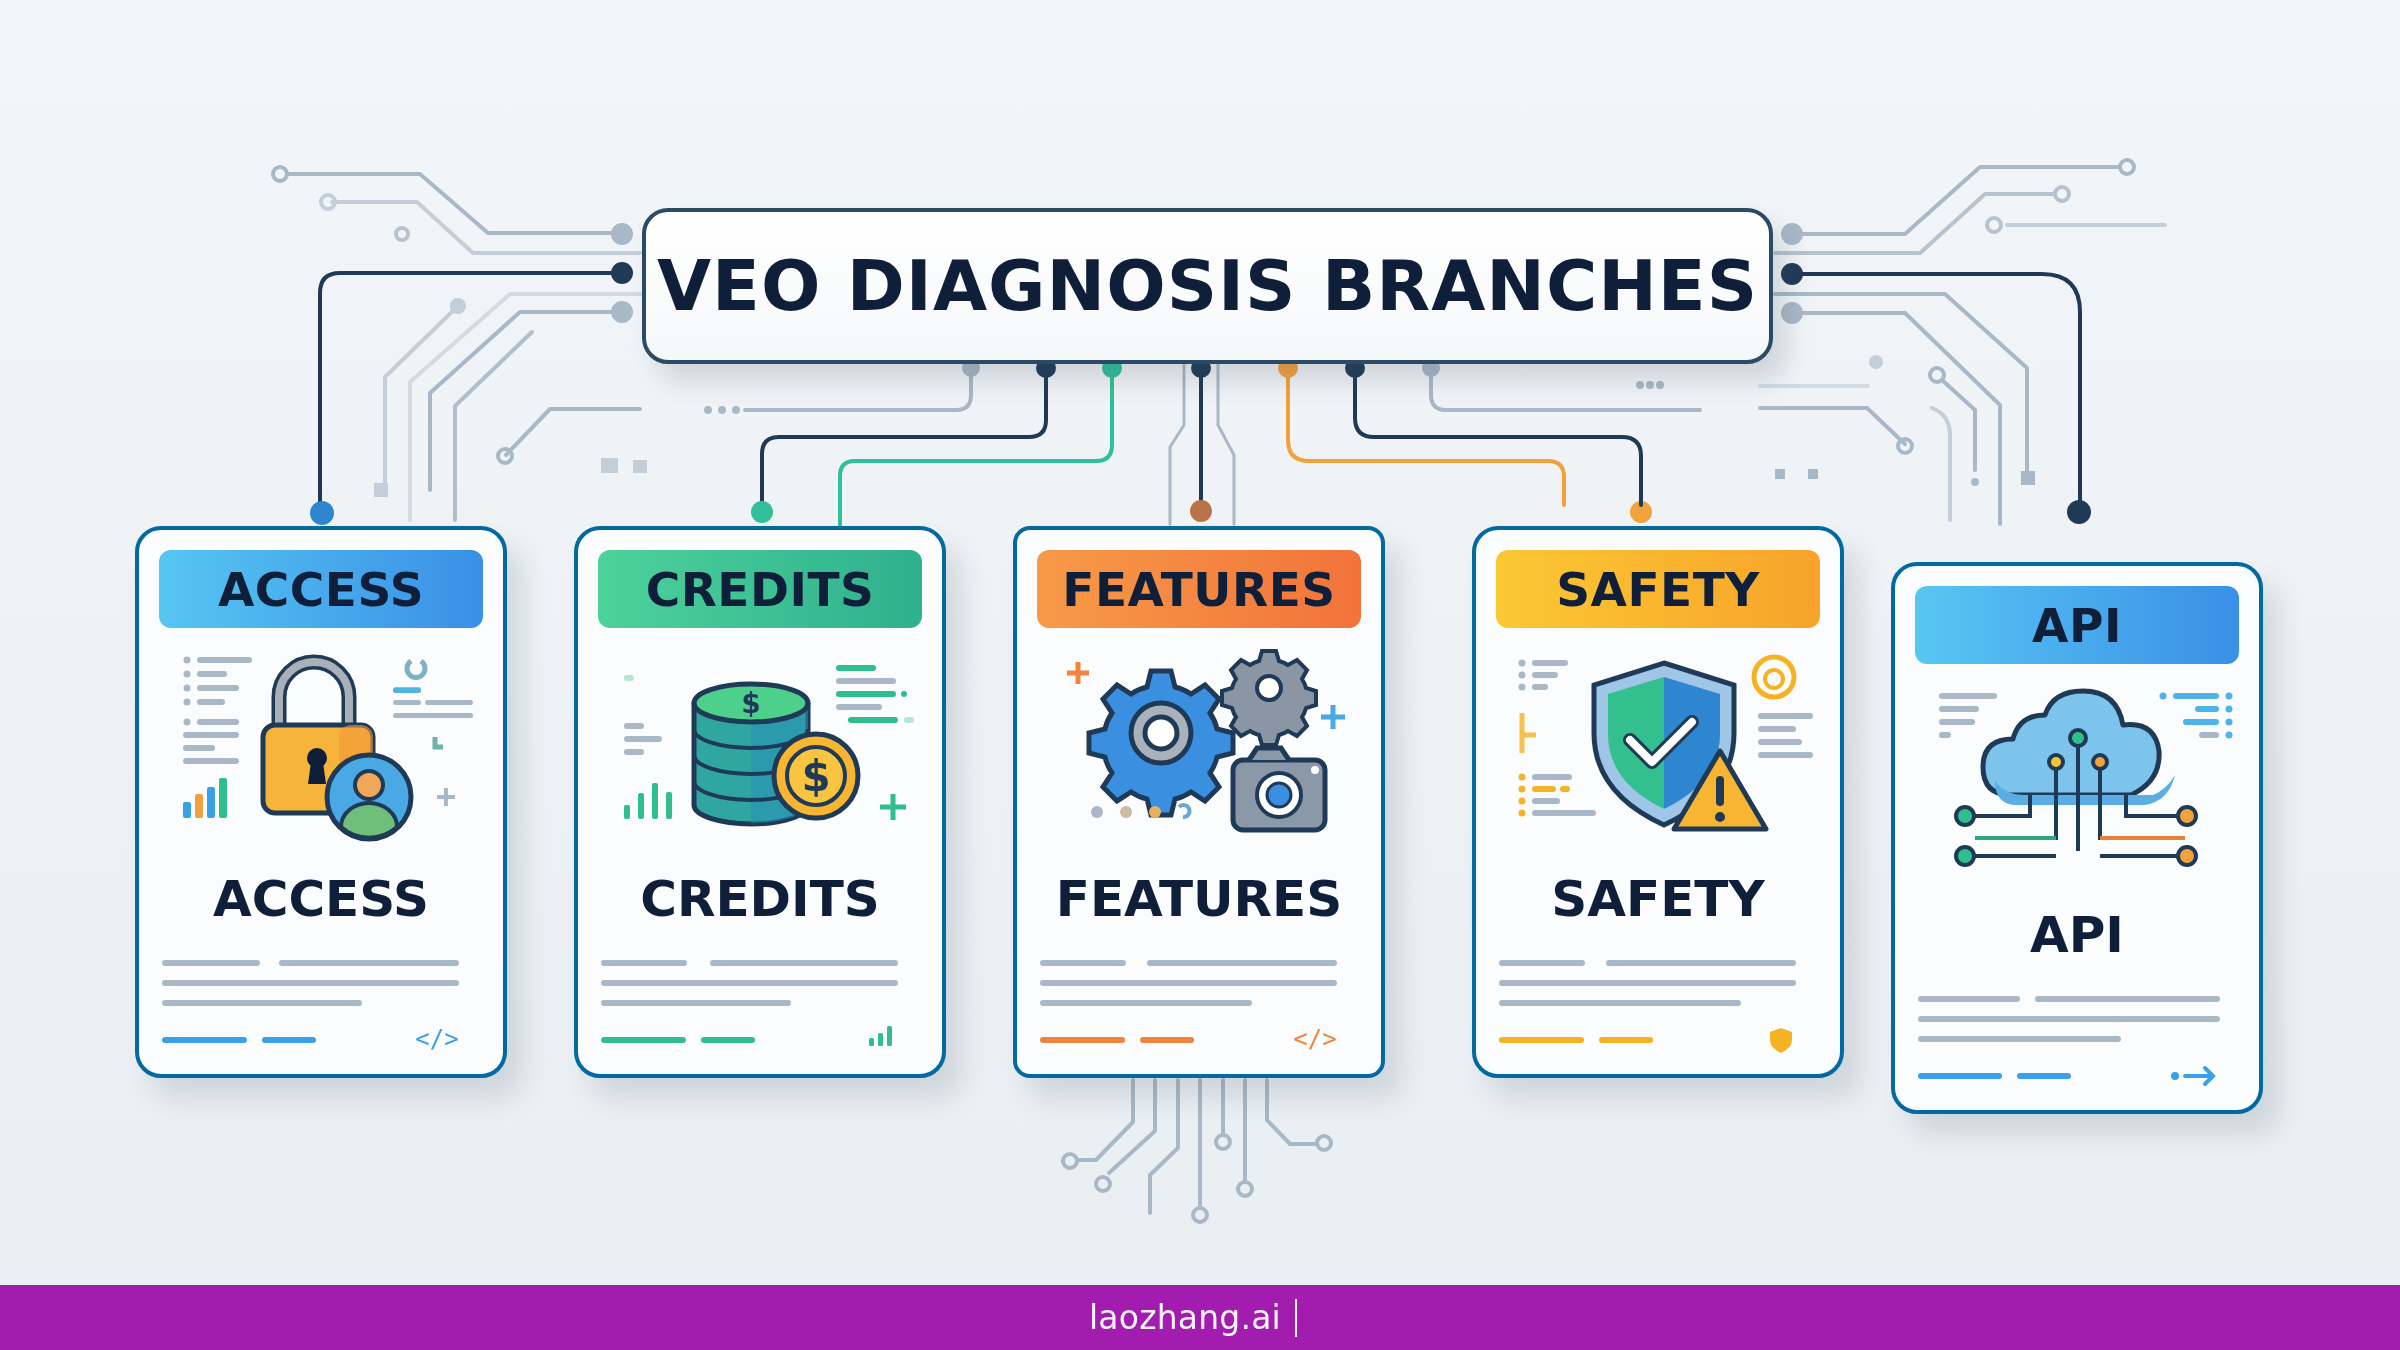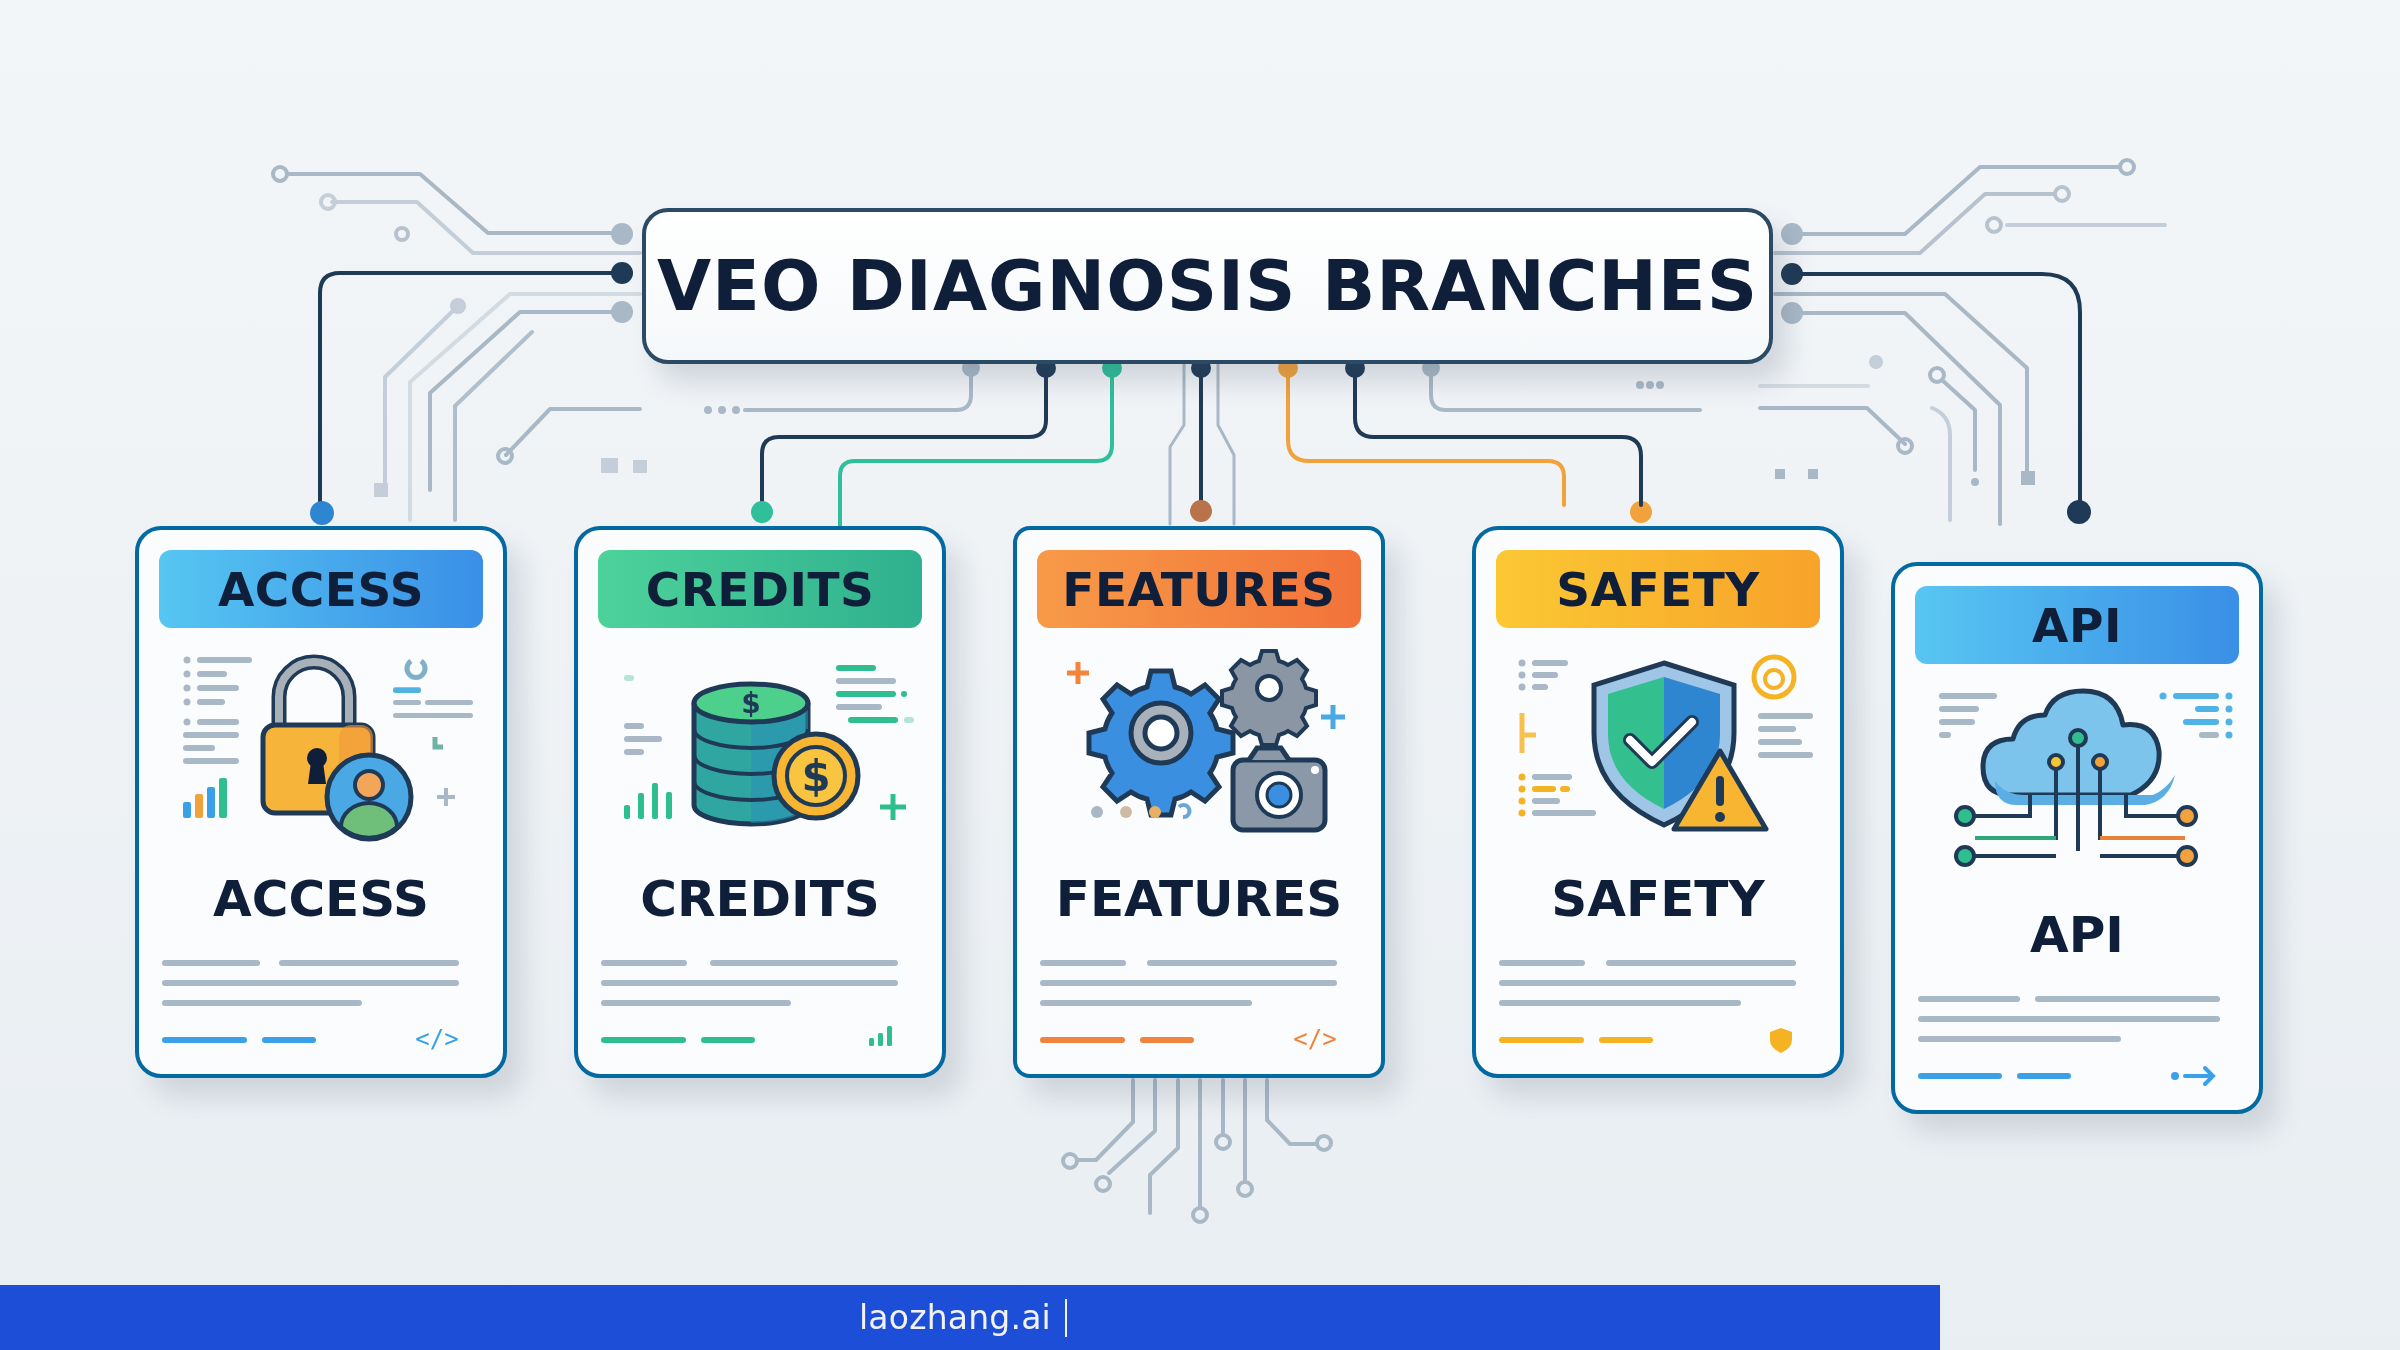--- a/index.html
+++ b/index.html
@@ -7,21 +7,21 @@
   body{position:relative;background:linear-gradient(180deg,#f3f6f8 0%,#e9eef2 100%);font-family:"Liberation Sans","DejaVu Sans",sans-serif;}
   #bg-svg{position:absolute;left:0;top:0;width:2400px;height:1285px;}
   .title-box{position:absolute;left:642px;top:192px;width:1131px;height:156px;border:4px solid #2b4a66;border-radius:26px;background:linear-gradient(180deg,#ffffff 0%,#f5f8fa 100%);box-shadow:14px 18px 26px rgba(60,80,100,.18);display:flex;align-items:center;justify-content:center;margin-top:16px;}
   .title-text{font-family:"DejaVu Sans","Liberation Sans",sans-serif;font-weight:bold;font-size:70px;letter-spacing:1px;color:#0f1f3a;}
   .card{position:absolute;top:526px;width:372px;height:552px;border:4px solid #0369a1;border-radius:26px;background:#fbfcfd;box-shadow:16px 20px 26px rgba(60,80,100,.16);}
   .card-header{position:absolute;left:20px;top:20px;width:324px;height:78px;border-radius:12px;display:flex;align-items:center;justify-content:center;}
   .card-header-text{font-family:"DejaVu Sans","Liberation Sans",sans-serif;font-weight:bold;font-size:47px;color:#0f1f3a;letter-spacing:.5px;}
   .card-icon{position:absolute;left:20px;top:115px;width:324px;height:230px;}
   .card-label{position:absolute;left:0;top:340px;width:364px;text-align:center;font-family:"DejaVu Sans","Liberation Sans",sans-serif;font-weight:bold;font-size:50px;color:#0f1f3a;}
   .card-lines{position:absolute;left:0;top:420px;width:364px;height:120px;}
-  .footer{position:absolute;left:0;top:1285px;width:1940px;height:65px;background:#1d4ed8;display:flex;align-items:center;justify-content:center;}
+  .footer{position:absolute;left:0;top:1285px;width:2400px;height:65px;background:#a21caf;display:flex;align-items:center;justify-content:center;}
   .footer-text{color:#f2f2f2;font-size:33px;font-family:"DejaVu Sans","Liberation Sans",sans-serif;letter-spacing:.2px;}
   .footer-sep{display:inline-block;width:2px;height:38px;background:#f2f2f2;margin:0 14px;vertical-align:middle;}
 </style>
 </head>
 <body>
 
 <svg id="bg-svg" viewBox="0 0 2400 1285" xmlns="http://www.w3.org/2000/svg">
   <g fill="none" stroke-linecap="round" stroke-linejoin="round">
 
     <path d="M288 174 H420 L488 233 H620" stroke="#a9b8c6" stroke-width="4"></path>

